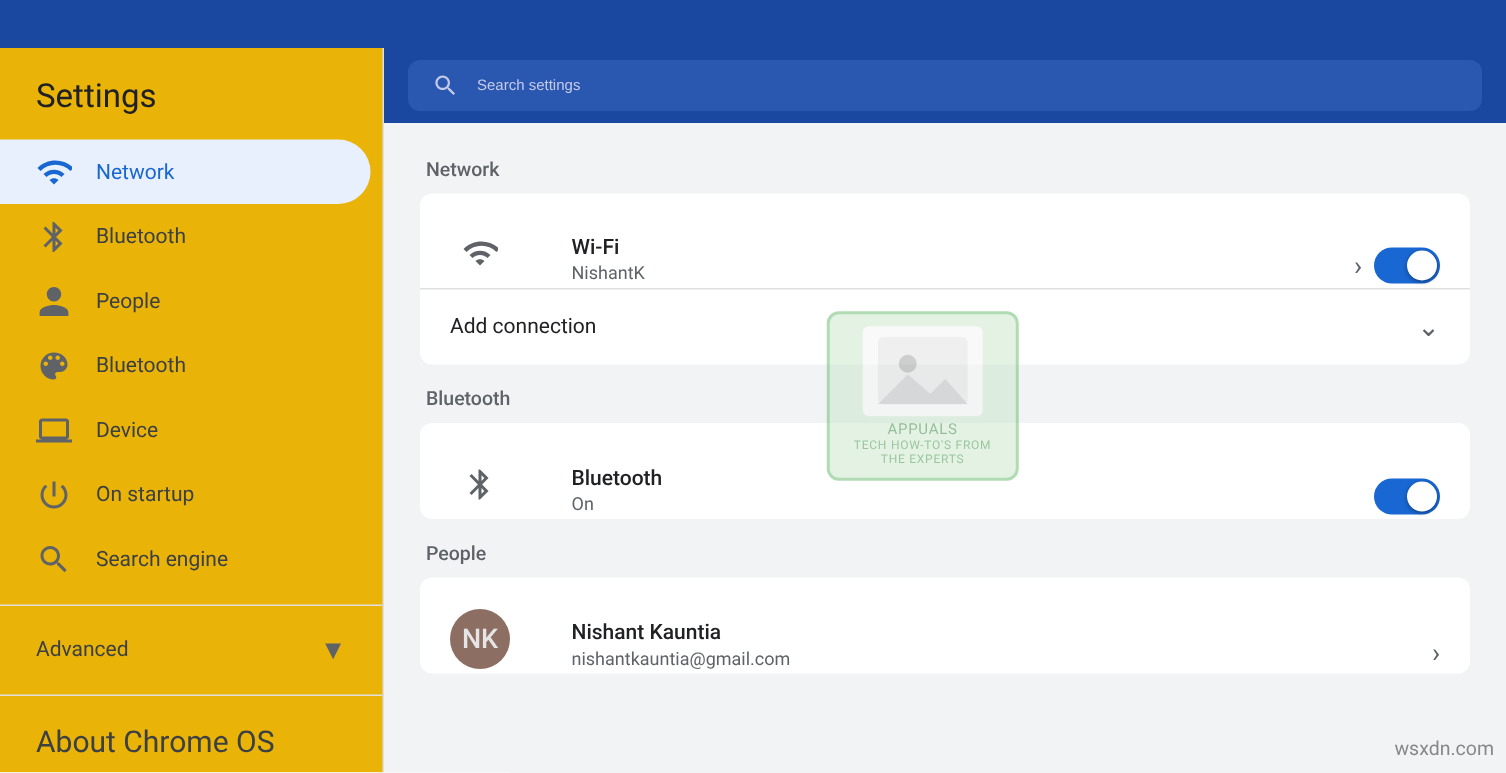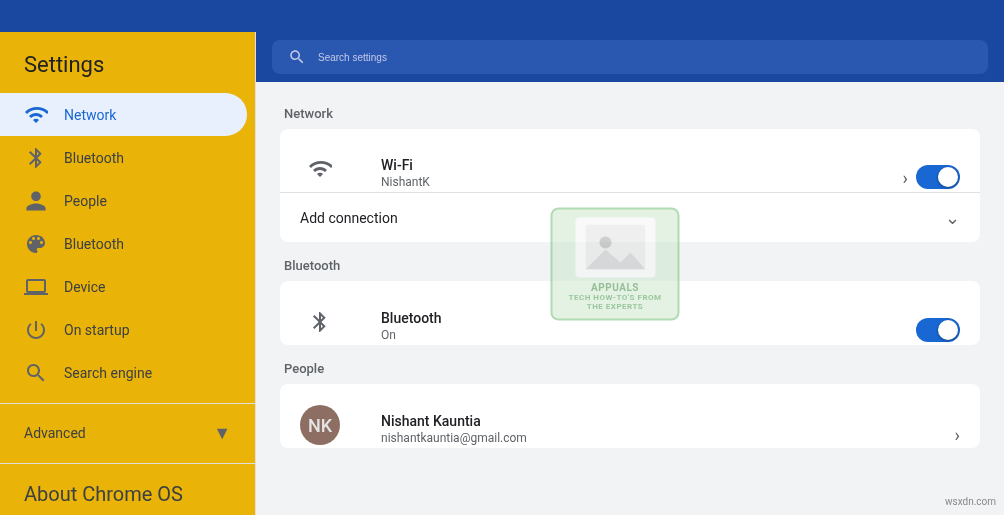--- a/index.html
+++ b/index.html
@@ -300,29 +300,29 @@
       border-radius: 4px;
       margin: 0 auto 4px;
       display: flex;
       align-items: center;
       justify-content: center;
     }
 
     .watermark-text {
       font-size: 11px;
       color: #2e7d32;
-      font-weight: 700;
+      font-weight: 400;
       letter-spacing: 0.5px;
     }
 
     .wsxdn {
       position: absolute;
       bottom: 8px;
       right: 8px;
-      font-size: 10px;
+      font-size: 13px;
       color: #888;
       z-index: 5;
     }
 
     
     svg { display: block; }
 
     .section-network { margin-bottom: 16px; }
     .section-bluetooth { margin-bottom: 16px; }
     .section-people { margin-bottom: 16px; }

